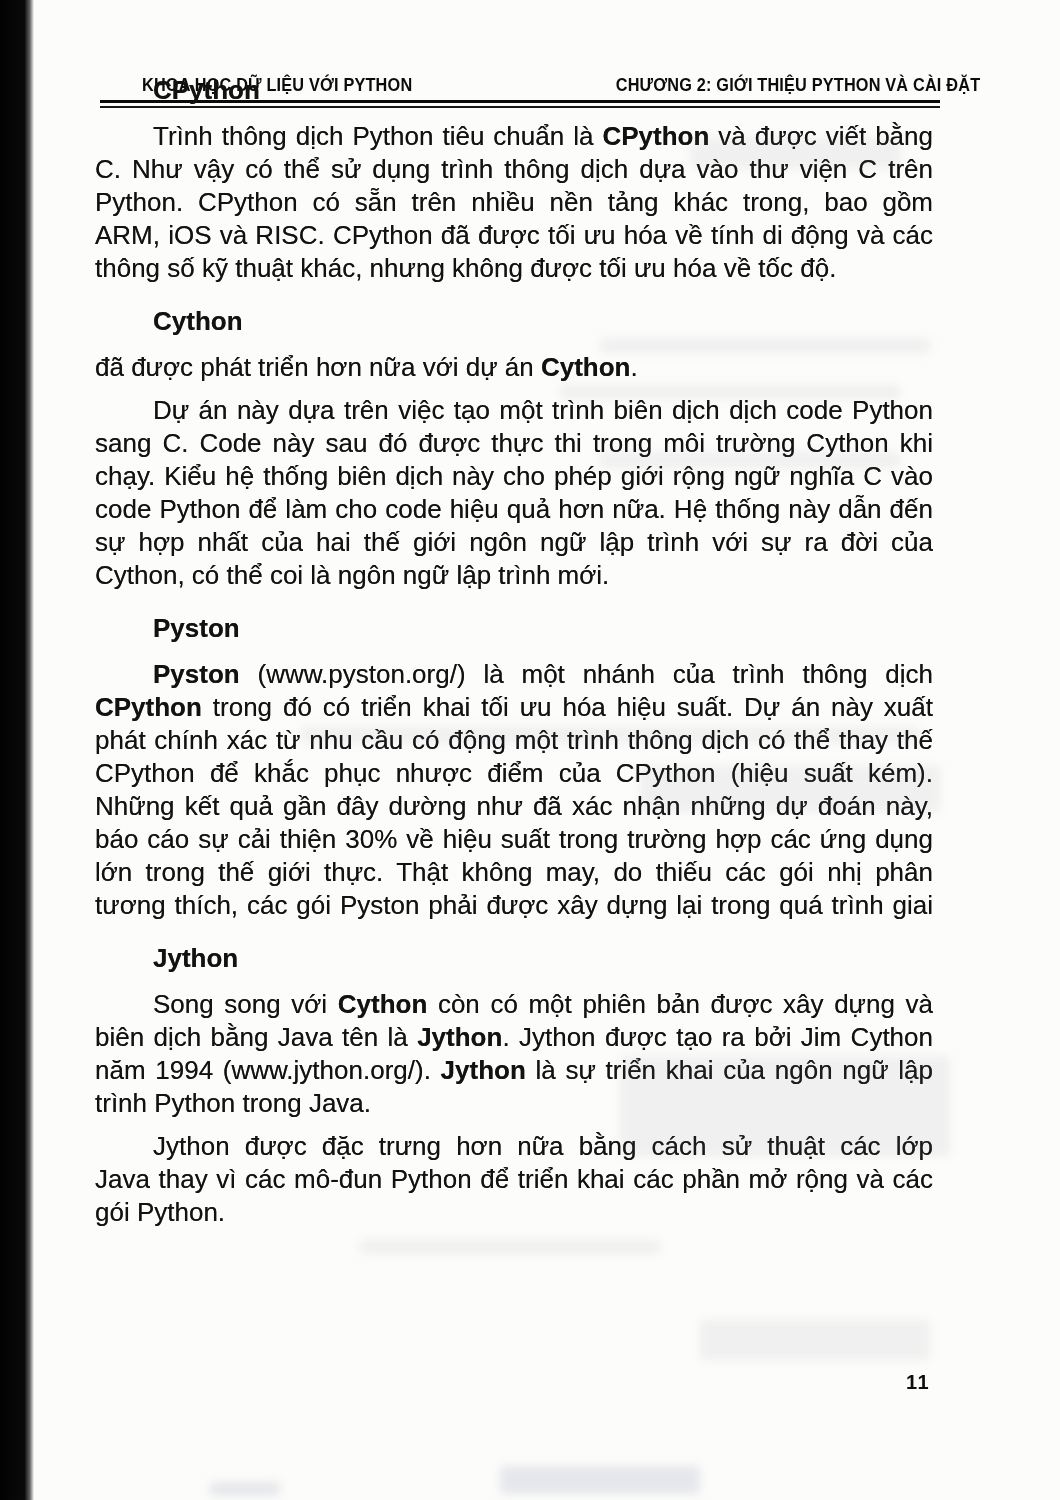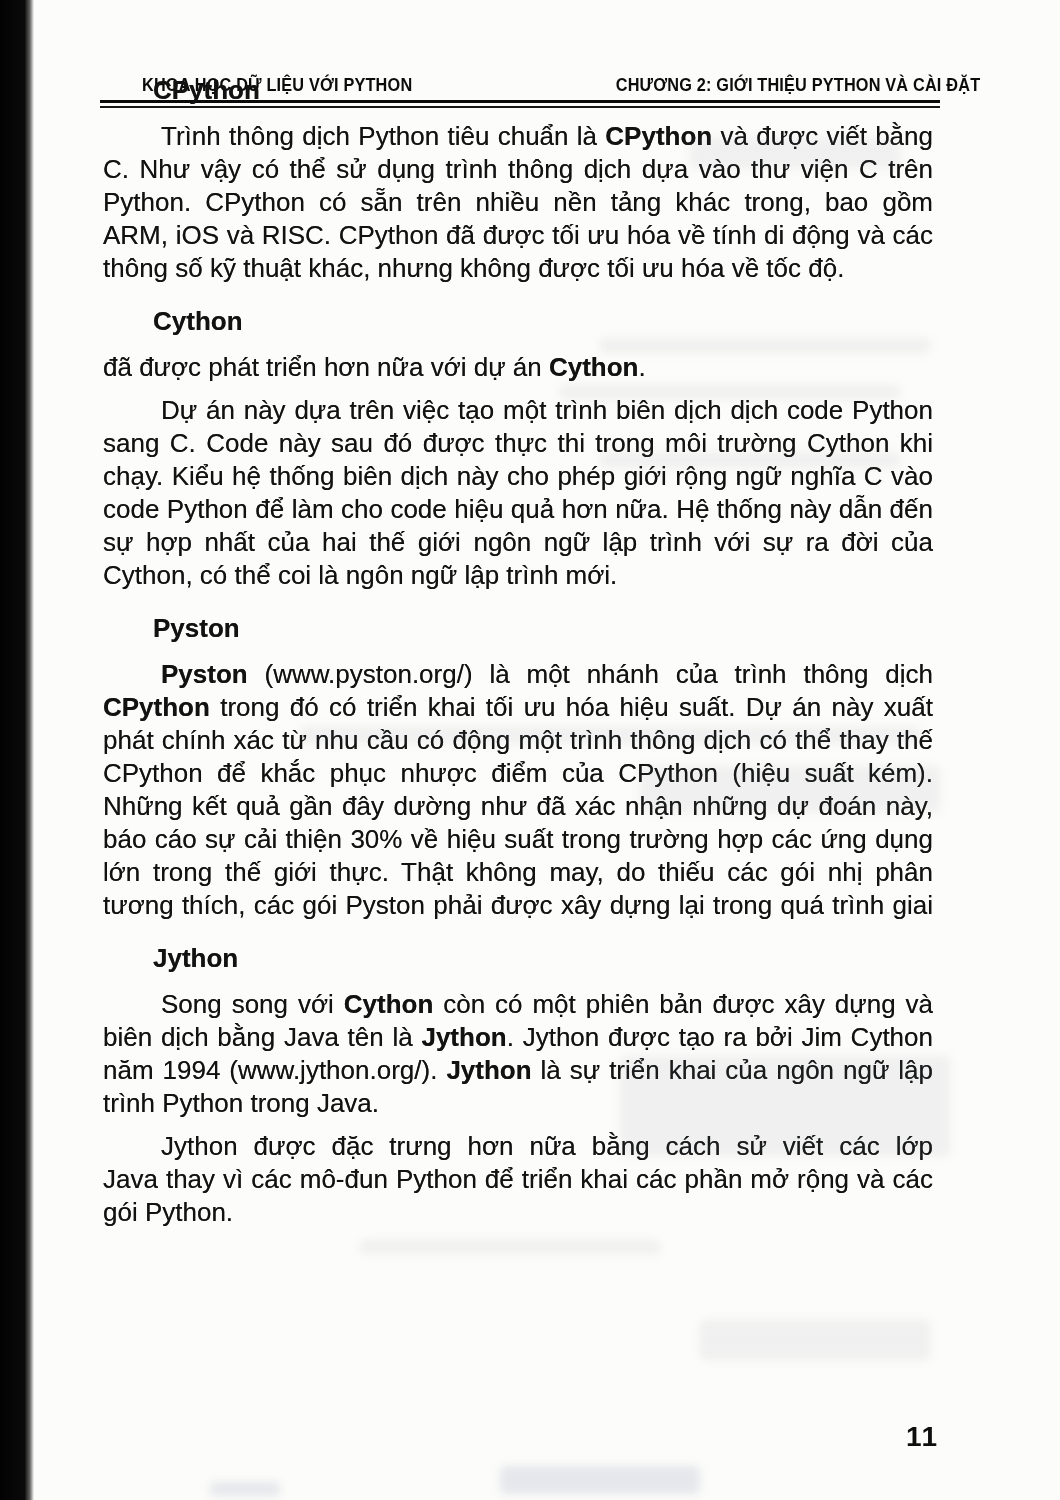--- a/index.html
+++ b/index.html
@@ -23,28 +23,28 @@
   .hdr .r{display:inline-block;transform:scaleX(.88);transform-origin:100% 50%;letter-spacing:.2px;}
   .rule1{position:absolute;left:100px;top:100px;width:840px;height:3px;background:#0b0b0b;}
   .rule2{position:absolute;left:100px;top:106px;width:840px;height:2px;background:#161616;}
   
   #content{
     position:absolute;left:95px;top:0;width:838px;padding-top:54px;
     font-size:26px;line-height:33px;
     text-shadow:0 0 .5px rgba(10,10,10,.65);
   }
   .heading{font-weight:700;margin:20px 0 13px 0;padding-left:58px;}
-  .para{margin:10px 0 0 8px;}
+  .para{margin:10px 0 0 0;}
   .para .line{text-align:justify;text-align-last:justify;}
   .para .line.last{text-align-last:left;}
   .para .line.first{text-indent:58px;}
   b{font-weight:700;}
   .pageno{
-    position:absolute;left:906px;top:1421px;
-    font-weight:700;font-size:28px;letter-spacing:1.5px;color:#0e0e0e;
+    position:absolute;left:906px;top:1371px;
+    font-weight:700;font-size:20px;letter-spacing:1.5px;color:#0e0e0e;
   }
   
   .ghost{position:absolute;background:rgba(112,120,136,.09);filter:blur(5px);border-radius:4px;pointer-events:none;}
   .ghost.blue{background:rgba(140,152,182,.20);}
 </style>
 </head>
 <body>
 
 <div class="page">
   <div class="spine"></div>
@@ -89,21 +89,21 @@
         <div class="line"><span>tương thích, các gói Pyston phải được xây dựng lại trong quá trình giai</span></div>
       </div>
       <div class="heading">Jython</div>
       <div class="para">
         <div class="line first"><span>Song song với </span><b>Cython</b><span> còn có một phiên bản được xây dựng và</span></div>
         <div class="line"><span>biên dịch bằng Java tên là </span><b>Jython</b><span>. Jython được tạo ra bởi Jim Cython</span></div>
         <div class="line"><span>năm 1994 (www.jython.org/). </span><b>Jython</b><span> là sự triển khai của ngôn ngữ lập</span></div>
         <div class="line last"><span>trình Python trong Java.</span></div>
       </div>
       <div class="para">
-        <div class="line first"><span>Jython được đặc trưng hơn nữa bằng cách sử viết các lớp</span></div>
+        <div class="line first"><span>Jython được đặc trưng hơn nữa bằng cách sử thuật các lớp</span></div>
         <div class="line"><span>Java thay vì các mô-đun Python để triển khai các phần mở rộng và các</span></div>
         <div class="line last"><span>gói Python.</span></div>
       </div>
     </main>
 
   <div class="pageno">11</div>
 
   <div class="ghost" style="left:690px;top:138px;width:210px;height:30px;"></div>
   <div class="ghost" style="left:600px;top:338px;width:330px;height:15px;"></div>
   <div class="ghost" style="left:560px;top:385px;width:340px;height:14px;"></div>

